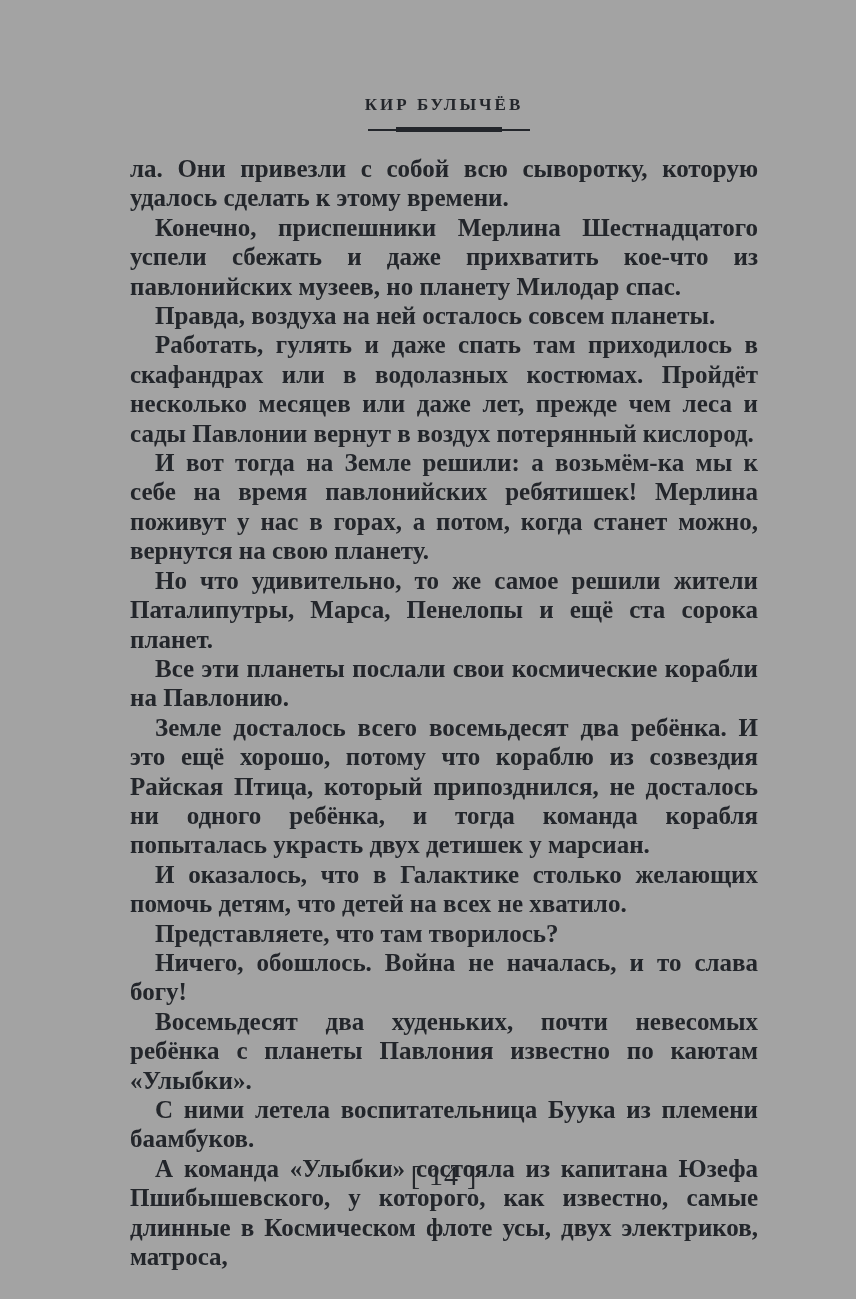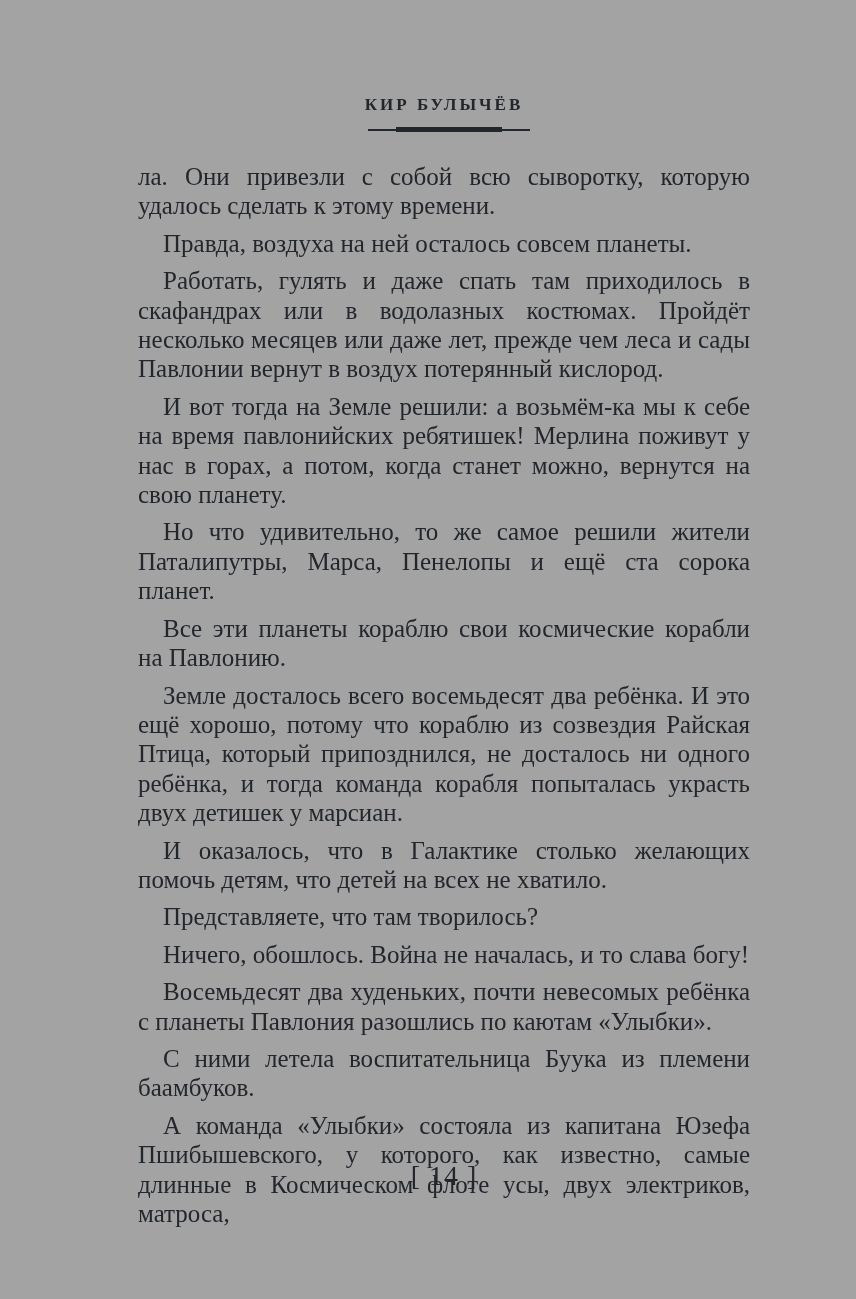--- a/index.html
+++ b/index.html
@@ -52,22 +52,23 @@
     top: 154px;
     left: 130px;
     width: 628px;
     font-size: 25px;
     line-height: 29.4px;
     text-align: justify;
     hyphens: auto;
     -webkit-hyphens: auto;
   }
   .para {
-    margin: 8px;
+    margin: 0;
     padding: 0;
+    font-weight: bold;
   }
   .para.indent {
     text-indent: 25px;
   }
   .page-number {
     position: absolute;
     top: 1163px;
     left: 130px;
     width: 628px;
     text-align: center;
@@ -85,29 +86,30 @@
   <div class="running-header">КИР БУЛЫЧЁВ</div>
 
   <div class="divider">
     <span class="thin"></span>
     <span class="thick"></span>
     <span class="thin"></span>
   </div>
 
   <div class="body-text">
       <p class="para">ла. Они привезли с собой всю сыворотку, которую удалось сделать к этому времени.</p>
+      <p class="para indent">Конечно, приспешники Мерлина Шестнадцатого успели сбежать и даже прихватить кое-что из павлонийских музеев, но планету Милодар спас.</p>
       <p class="para indent">Правда, воздуха на ней осталось совсем планеты.</p>
       <p class="para indent">Работать, гулять и даже спать там приходилось в скафандрах или в водолазных костюмах. Пройдёт несколько месяцев или даже лет, прежде чем леса и сады Павлонии вернут в воздух потерянный кислород.</p>
       <p class="para indent">И вот тогда на Земле решили: а возьмём-ка мы к себе на время павлонийских ребятишек! Мерлина поживут у нас в горах, а потом, когда станет можно, вернутся на свою планету.</p>
       <p class="para indent">Но что удивительно, то же самое решили жители Паталипутры, Марса, Пенелопы и ещё ста сорока планет.</p>
-      <p class="para indent">Все эти планеты кораблю свои космические корабли на Павлонию.</p>
+      <p class="para indent">Все эти планеты послали свои космические корабли на Павлонию.</p>
       <p class="para indent">Земле досталось всего восемьдесят два ребёнка. И это ещё хорошо, потому что кораблю из созвездия Райская Птица, который припозднился, не досталось ни одного ребёнка, и тогда команда корабля попыталась украсть двух детишек у марсиан.</p>
       <p class="para indent">И оказалось, что в Галактике столько желающих помочь детям, что детей на всех не хватило.</p>
       <p class="para indent">Представляете, что там творилось?</p>
       <p class="para indent">Ничего, обошлось. Война не началась, и то слава богу!</p>
-      <p class="para indent">Восемьдесят два худеньких, почти невесомых ребёнка с планеты Павлония разошлись по каютам «Улыбки».</p>
+      <p class="para indent">Восемьдесят два худеньких, почти невесомых ребёнка с планеты Павлония известно по каютам «Улыбки».</p>
       <p class="para indent">С ними летела воспитательница Буука из племени баамбуков.</p>
       <p class="para indent">А команда «Улыбки» состояла из капитана Юзефа Пшибышевского, у которого, как известно, самые длинные в Космическом флоте усы, двух электриков, матроса,</p>
     </div>
 
   <div class="page-number">[ 14 ]</div>
 
 </div>
 
 </body></html>

